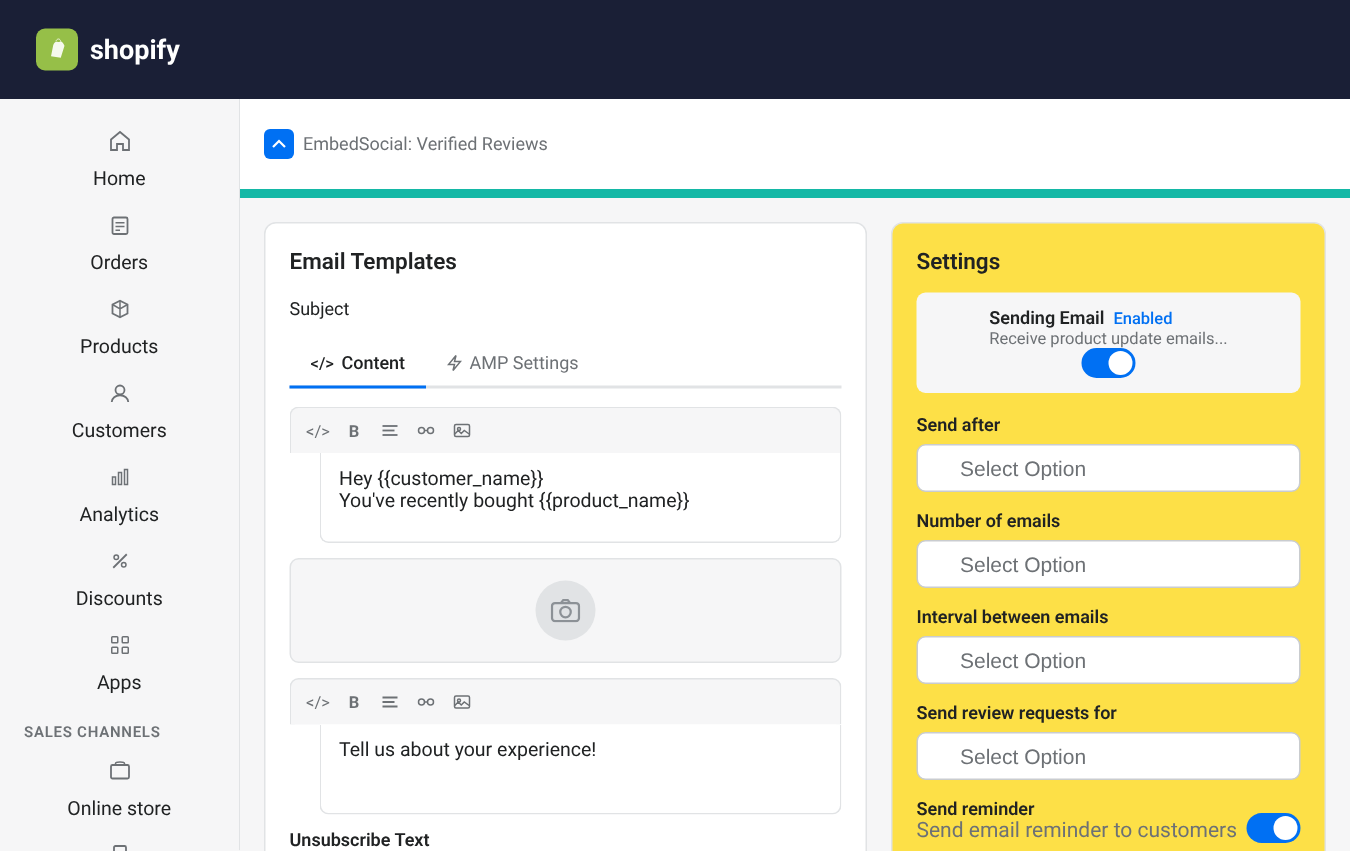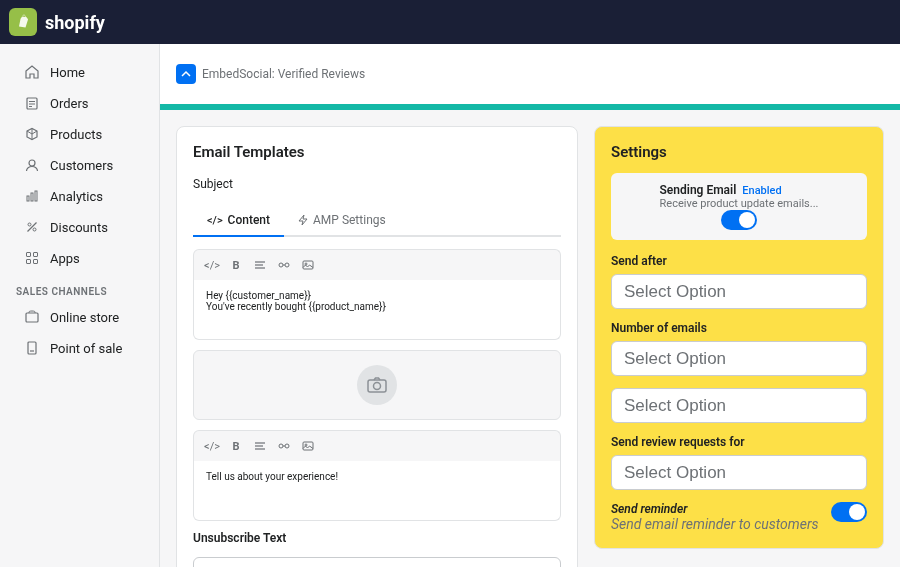--- a/index.html
+++ b/index.html
@@ -1,24 +1,24 @@
 <!DOCTYPE html>
 <html><head>
   <meta charset="utf-8">
   <style>
     * { box-sizing: border-box; margin: 0; padding: 0; }
     body { font-family: -apple-system, BlinkMacSystemFont, 'Segoe UI', Roboto, sans-serif; background: #f6f6f7; display: flex; flex-direction: column; height: 567px; width: 900px; overflow: hidden; }
 
     
     .top-nav {
       background: #1a1f36;
-      height: 44px;
-      display: flex;
-      align-items: center;
-      padding: 0 9px;
+      height: 66px;
+      display: flex;
+      align-items: center;
+      padding: 0 24px;
       flex-shrink: 0;
     }
     .shopify-logo {
       display: flex;
       align-items: center;
       gap: 8px;
       color: white;
       font-size: 18px;
       font-weight: 700;
     }
@@ -54,20 +54,21 @@
     .sidebar-item {
       display: flex;
       align-items: center;
       gap: 10px;
       padding: 7px 16px;
       cursor: pointer;
       color: #202223;
       font-size: 13px;
       border-radius: 6px;
       margin: 1px 8px;
+      flex-direction: column;
     }
     .sidebar-item .icon { width: 16px; height: 16px; display: flex; align-items: center; justify-content: center; color: #6d7175; flex-shrink: 0; }
     .sidebar-section-title {
       font-size: 10px;
       font-weight: 600;
       color: #6d7175;
       padding: 12px 16px 4px;
       letter-spacing: 0.5px;
       text-transform: uppercase;
     }
@@ -189,25 +190,26 @@
       font-size: 11px;
       border-radius: 3px;
     }
 
     
     .editor-content {
       border: 1px solid #e1e3e5;
       border-top: none;
       border-radius: 0 0 6px 6px;
       padding: 10px 12px;
-      font-size: 10px;
+      font-size: 13px;
       color: #202223;
       min-height: 60px;
       margin-bottom: 10px;
       background: white;
+      margin-left: 20px;
     }
 
     
     .image-block {
       background: #f6f6f7;
       border: 1px solid #e1e3e5;
       border-radius: 6px;
       display: flex;
       align-items: center;
       justify-content: center;
@@ -314,35 +316,34 @@
     .settings-row-label {
       font-size: 12px;
       font-weight: 600;
       color: #202223;
       margin-bottom: 6px;
     }
     .select-field {
       width: 100%;
       border: 1px solid #c9cccf;
       border-radius: 6px;
-      padding: 7px 12px;
-      font-size: 17px;
+      padding: 7px 28px;
+      font-size: 14px;
       color: #6d7175;
       background: white;
       appearance: none;
       cursor: pointer;
     }
 
     
     .reminder-row {
       display: flex;
-      align-items: flex-start;
+      align-items: flex-end;
       justify-content: space-between;
       margin-top: 12px;
-      font-style: italic;
     }
     .reminder-info .reminder-title {
       font-size: 12px;
       font-weight: 600;
       color: #202223;
     }
     .reminder-info .reminder-desc {
       font-size: 14px;
       color: #6d7175;
     }
@@ -599,20 +600,21 @@
           </div>
 
           <div class="settings-row">
             <div class="settings-row-label">Number of emails</div>
             <select class="select-field">
               <option>Select Option</option>
             </select>
           </div>
 
           <div class="settings-row">
+            <div class="settings-row-label">Interval between emails</div>
             <select class="select-field">
               <option>Select Option</option>
             </select>
           </div>
 
           <div class="settings-row">
             <div class="settings-row-label">Send review requests for</div>
             <select class="select-field">
               <option>Select Option</option>
             </select>

